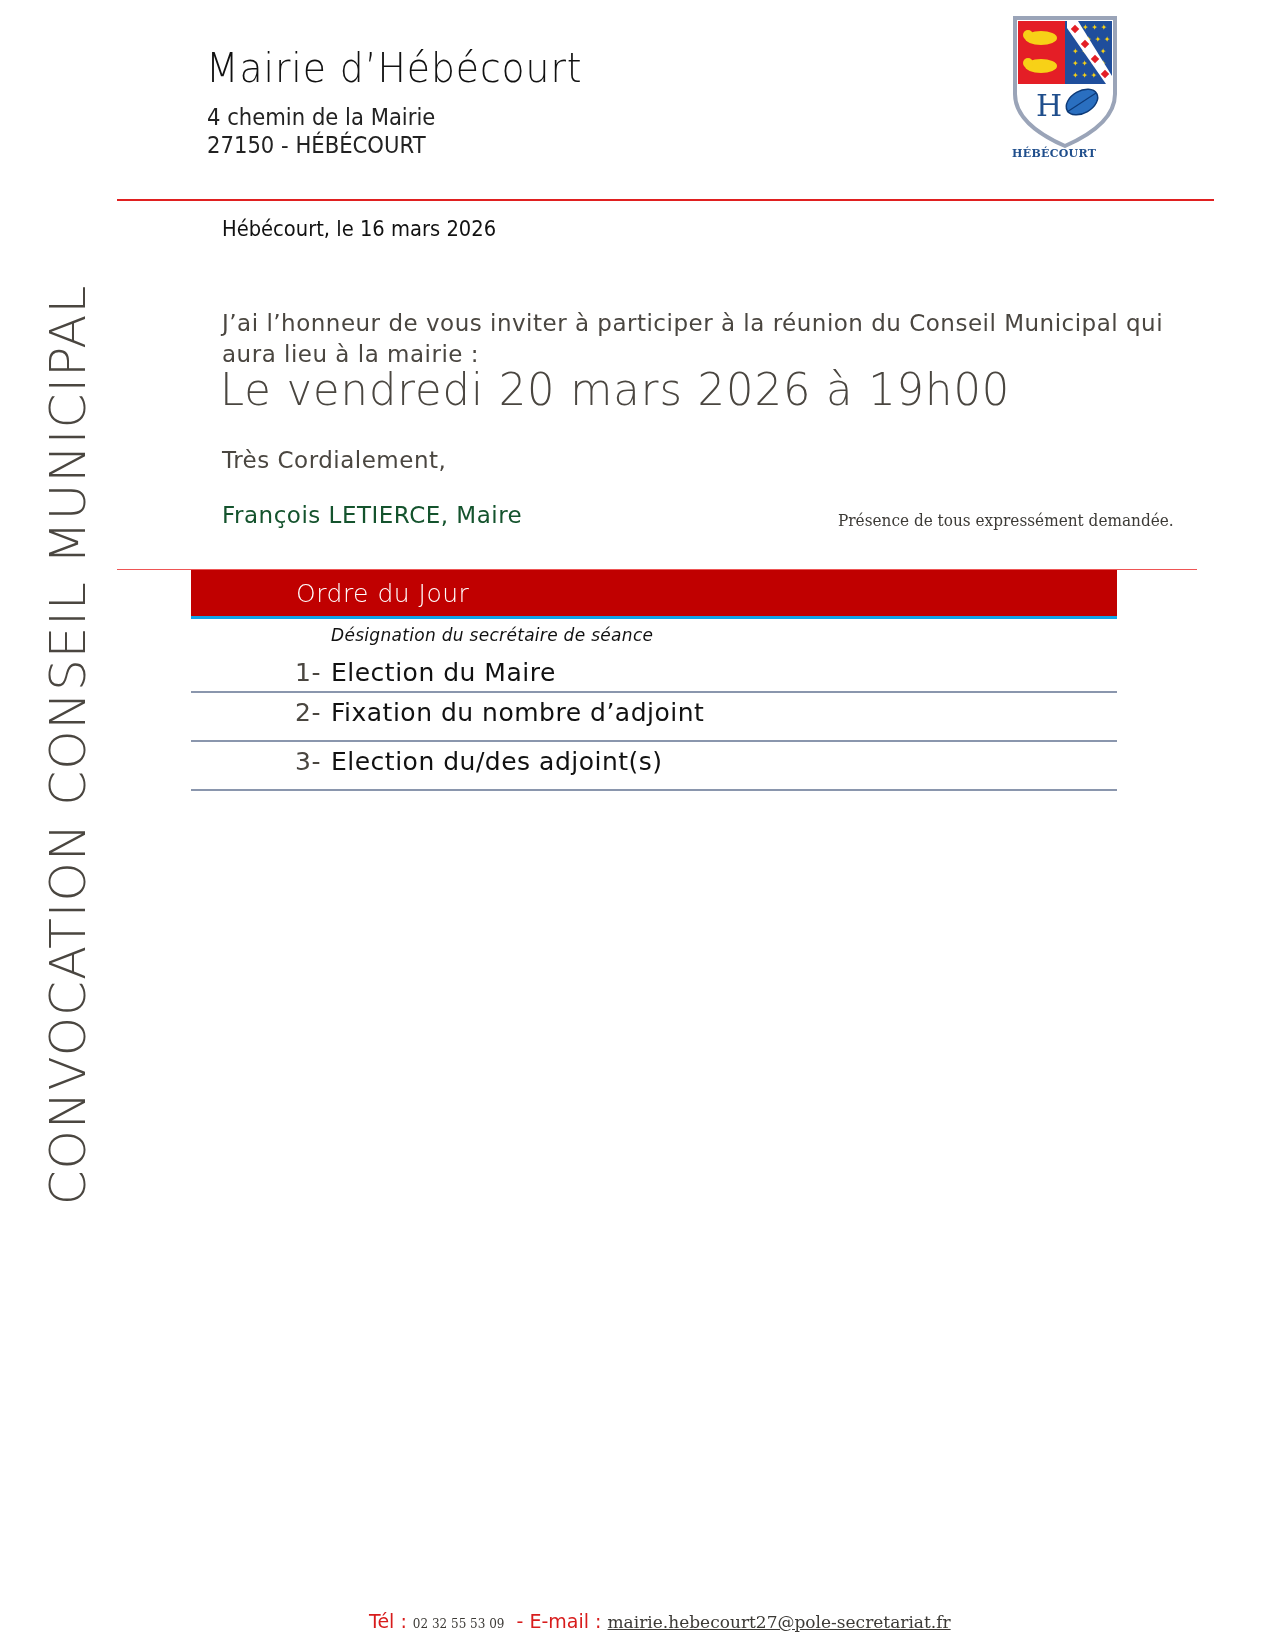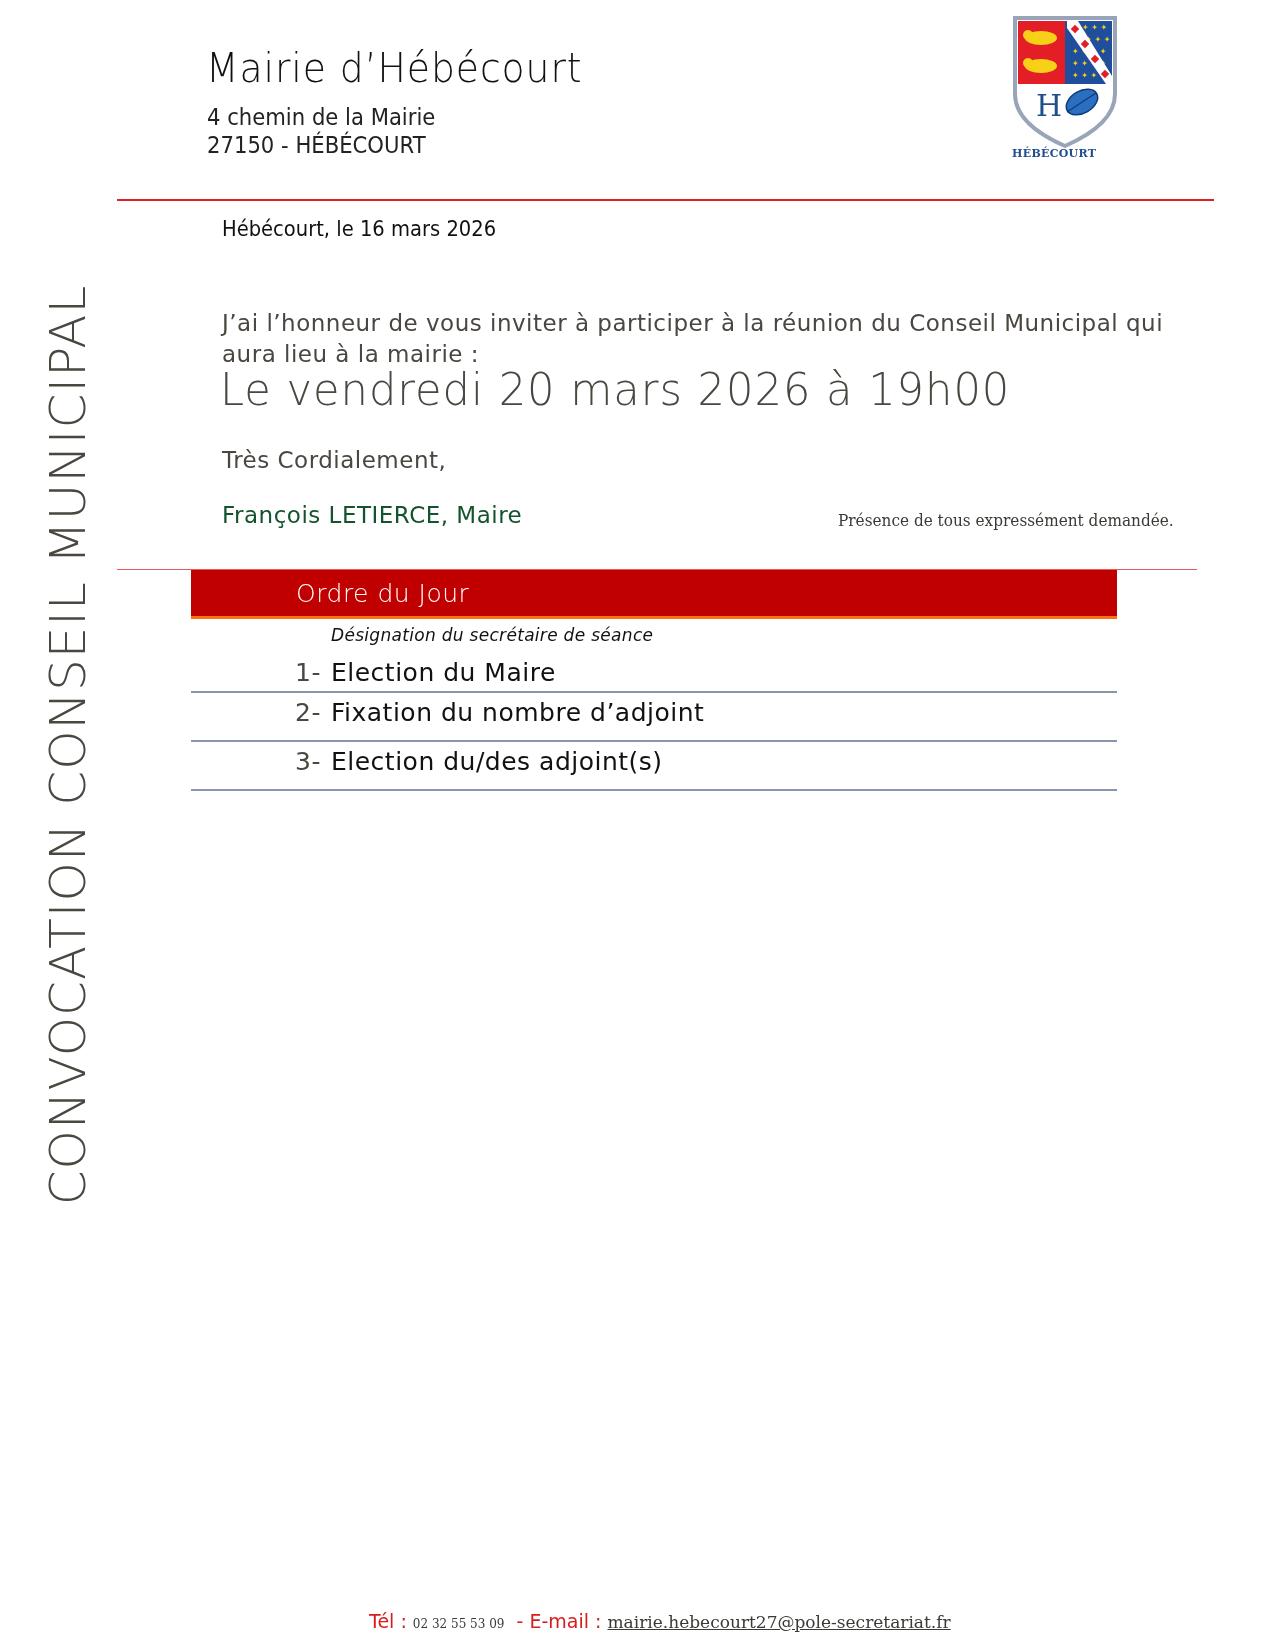--- a/index.html
+++ b/index.html
@@ -33,21 +33,21 @@
            letter-spacing: 0.5px; margin-top: 32px; }
   .meeting { left: 220px; top: 363px; font-size: 45px; color: #4a4640; white-space: nowrap; letter-spacing: 1px;
              font-weight: 300; transform: scaleX(0.96); transform-origin: left top; }
   .closing { left: 222px; top: 447px; font-size: 23px; color: #4a4640; white-space: nowrap; letter-spacing: 0.5px; }
   .signature { left: 222px; top: 502px; font-size: 23px; color: #14532d; white-space: nowrap; letter-spacing: 0.5px; }
   .presence { left: 838px; top: 510px; font-family: "DejaVu Serif", "Liberation Serif", serif; font-size: 17px;
               color: #3c3a36; white-space: nowrap; transform: scaleX(0.9); transform-origin: left top; }
 
   
   .agenda { left: 191px; top: 570px; width: 926px; }
-  .agenda-head { background: #c00000; height: 46px; position: relative; border-bottom: 3px solid #f97316; }
+  .agenda-head { background: #c00000; height: 46px; position: relative; border-bottom: 3px solid #0ea5e9; }
   .agenda-head span { position: absolute; left: 105px; top: 9px; color: #ffffff; font-size: 25px; letter-spacing: 0.5px;
                       white-space: nowrap; font-weight: 300; }
   .agenda-row { position: relative; border-bottom: 2px solid #8a96ad; }
   .row-first { height: 72px; }
   .row-std { height: 47px; }
   .designation { position: absolute; left: 140px; top: 6px; font-style: italic; font-size: 17px; color: #111;
                  white-space: nowrap; letter-spacing: 0.3px; }
   .item { position: absolute; left: 104px; font-size: 25px; color: #111; white-space: nowrap; letter-spacing: 0.5px; }
   .item .num { color: #4a4640; display: inline-block; width: 36px; }
   .row-first .item { top: 39px; }

